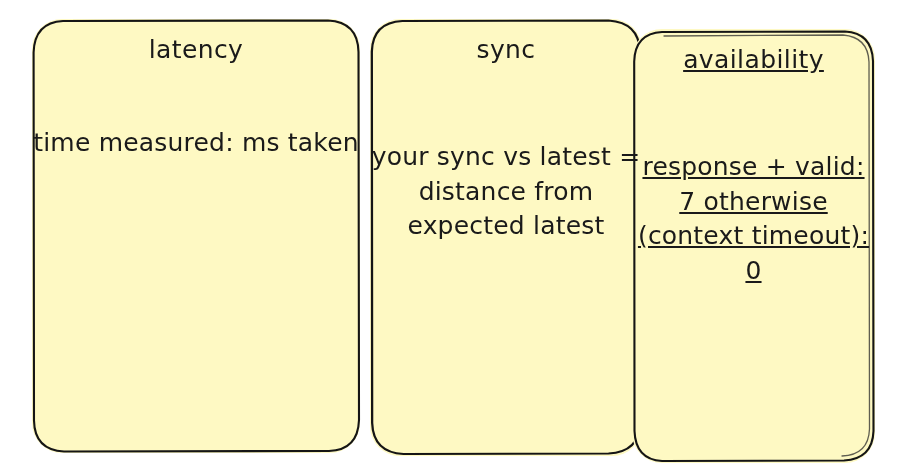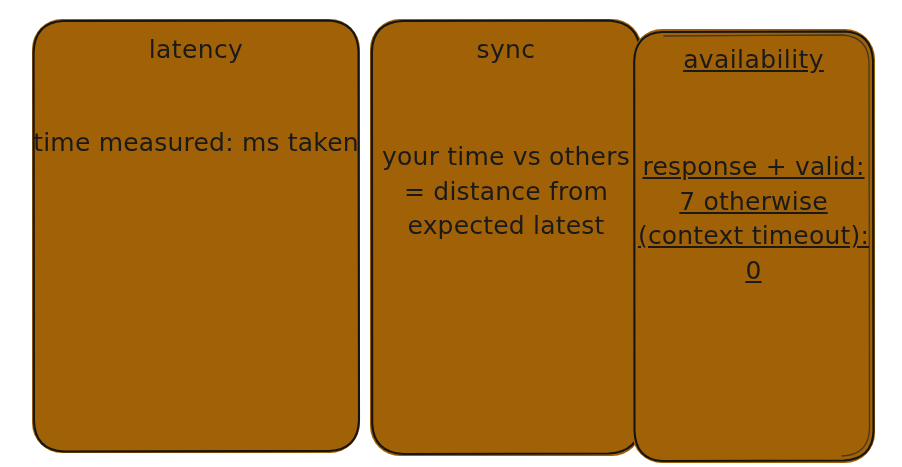--- a/index.html
+++ b/index.html
@@ -20,21 +20,21 @@
     position: relative;
     width: 902px;
     height: 467px;
     background: #ffffff;
   }
 
   
   .card {
     position: absolute;
     box-sizing: border-box;
-    background: #a16207;
+    background: #fef9c3;
     border-radius: 30px;
     display: flex;
     flex-direction: column;
     align-items: center;
   }
 
   
   .card-stroke {
     position: absolute;
     inset: 0;
@@ -117,21 +117,21 @@
     </svg>
     <div class="card-title">latency</div>
     <div class="card-body">time measured: ms taken</div>
   </div>
 
   <div class="card" id="card-sync">
     <svg class="card-stroke" viewBox="0 0 252 437" preserveAspectRatio="none">
       <path d="M30,2 L221,1.5 Q249,3.5 250,32 L250.5,404 Q249.5,433 221,434.5 L31,435 Q3,433.5 2,404 L1.7,32.5 Q2.5,3.5 30,2 Z"></path>
     </svg>
     <div class="card-title">sync</div>
-    <div class="card-body">your time vs others = distance from expected latest</div>
+    <div class="card-body">your sync vs latest = distance from expected latest</div>
   </div>
 
   <div class="card" id="card-availability">
     <svg class="card-stroke" viewBox="0 0 243 434" preserveAspectRatio="none">
       <path d="M30,3 L213,2.5 Q240,4 241,32 L241.5,402 Q240.5,430 212,431.5 L30,432 Q3.5,430.5 2.5,402 L2.2,32.5 Q3,4.5 30,3 Z"></path>
       <path class="ghost" d="M32,7 L211,6 Q236,8 237,33 L237.5,400 Q236.5,426 210,427"></path>
     </svg>
     <div class="card-title">availability</div>
     <div class="card-body">response + valid: 7 otherwise (context timeout): 0</div>
   </div>

